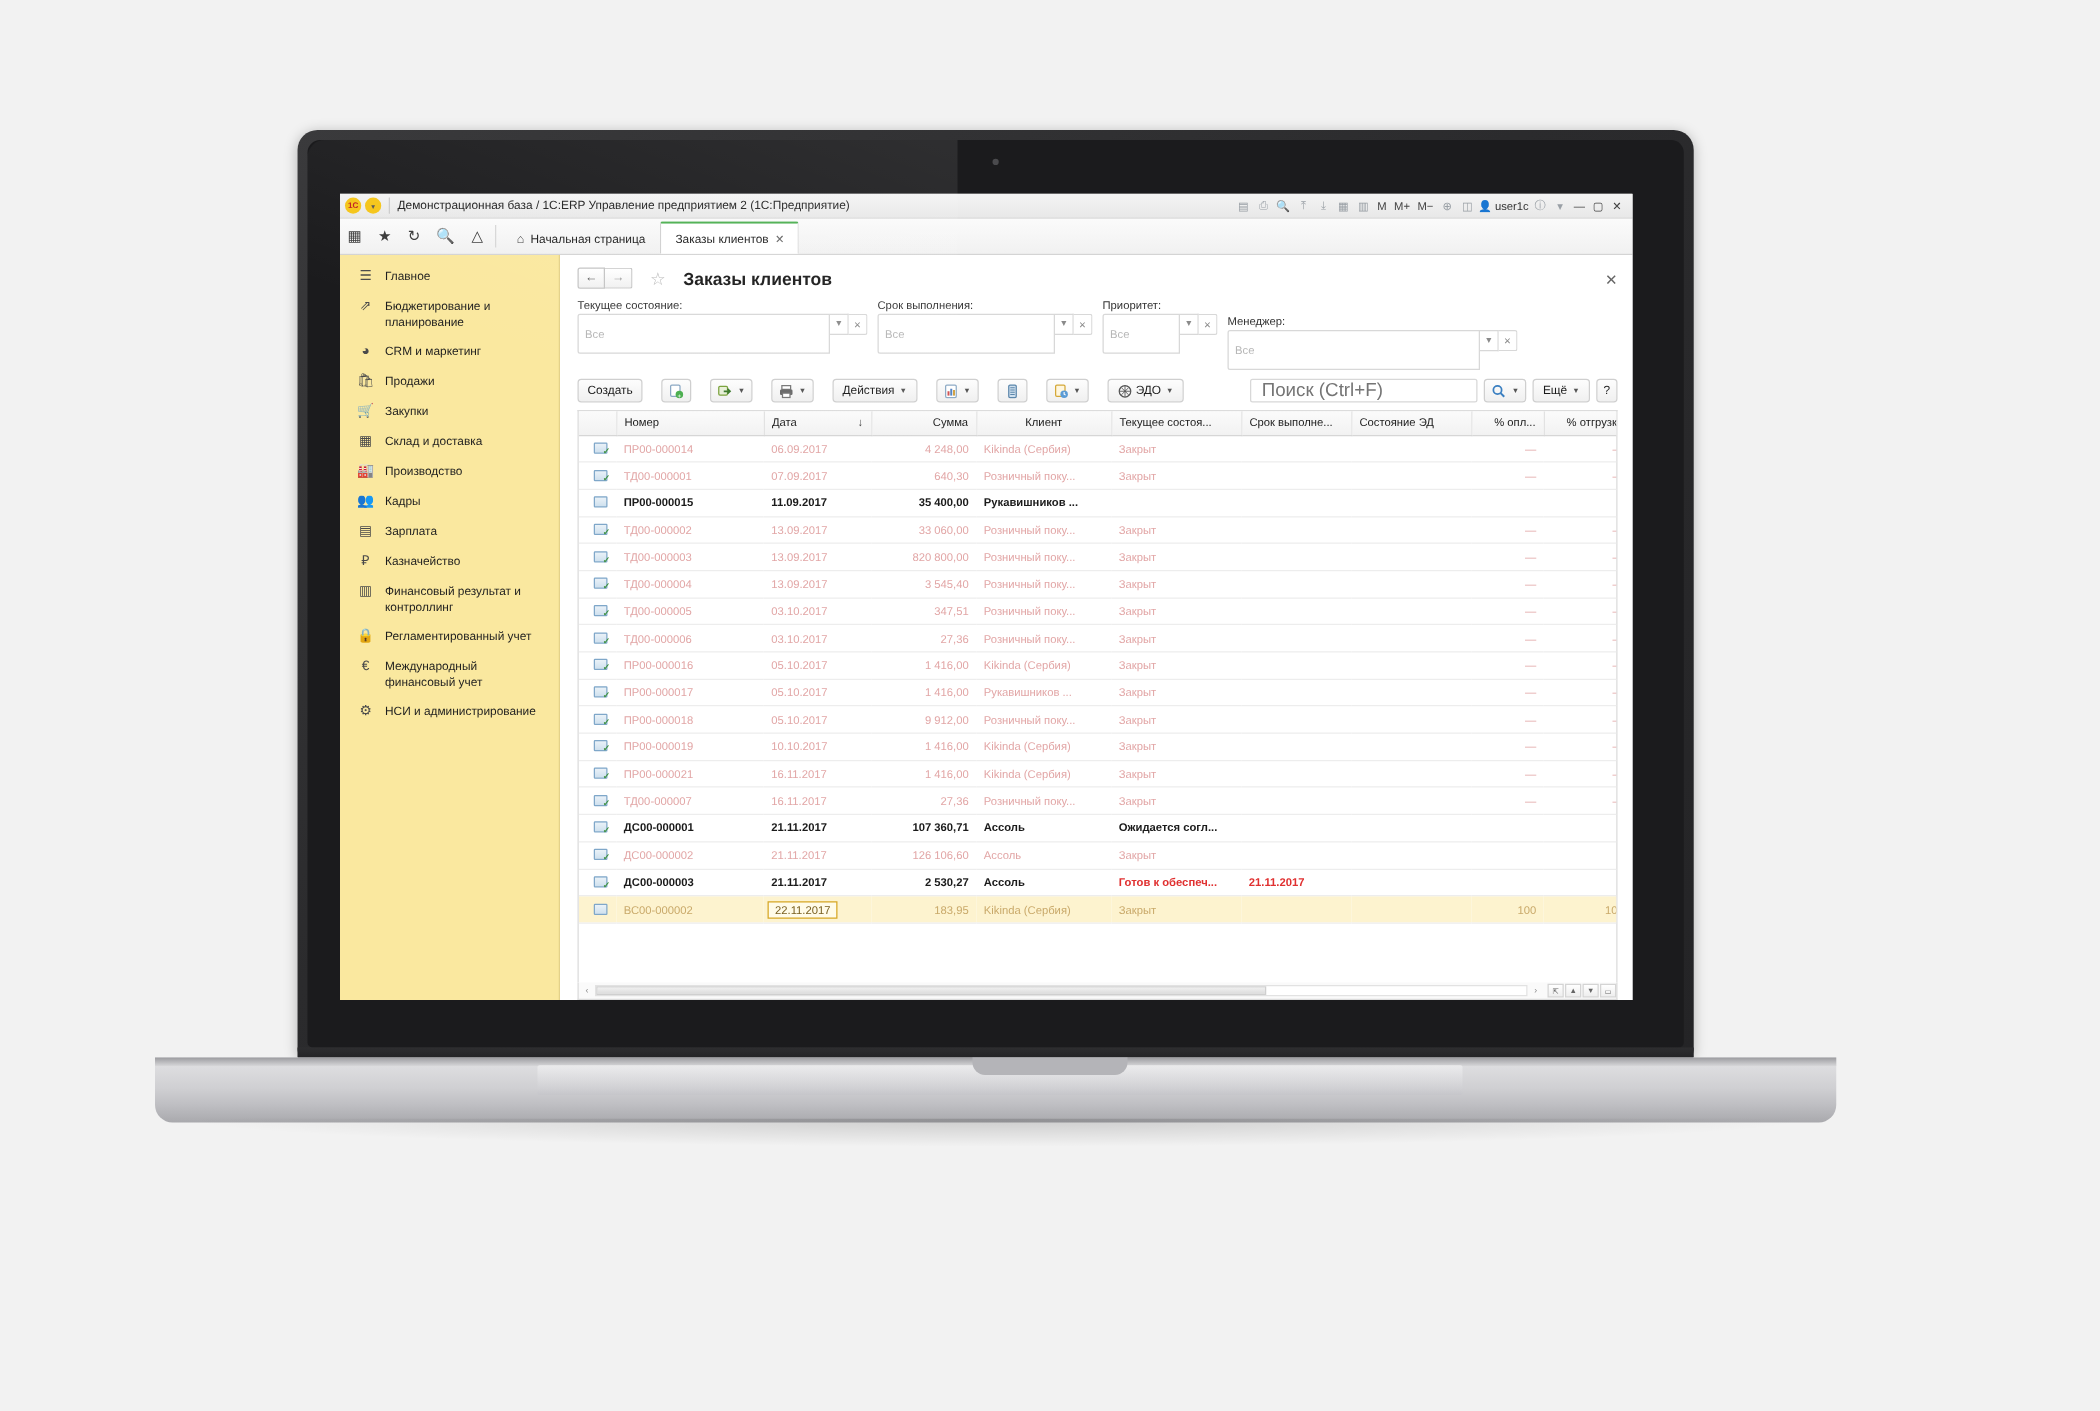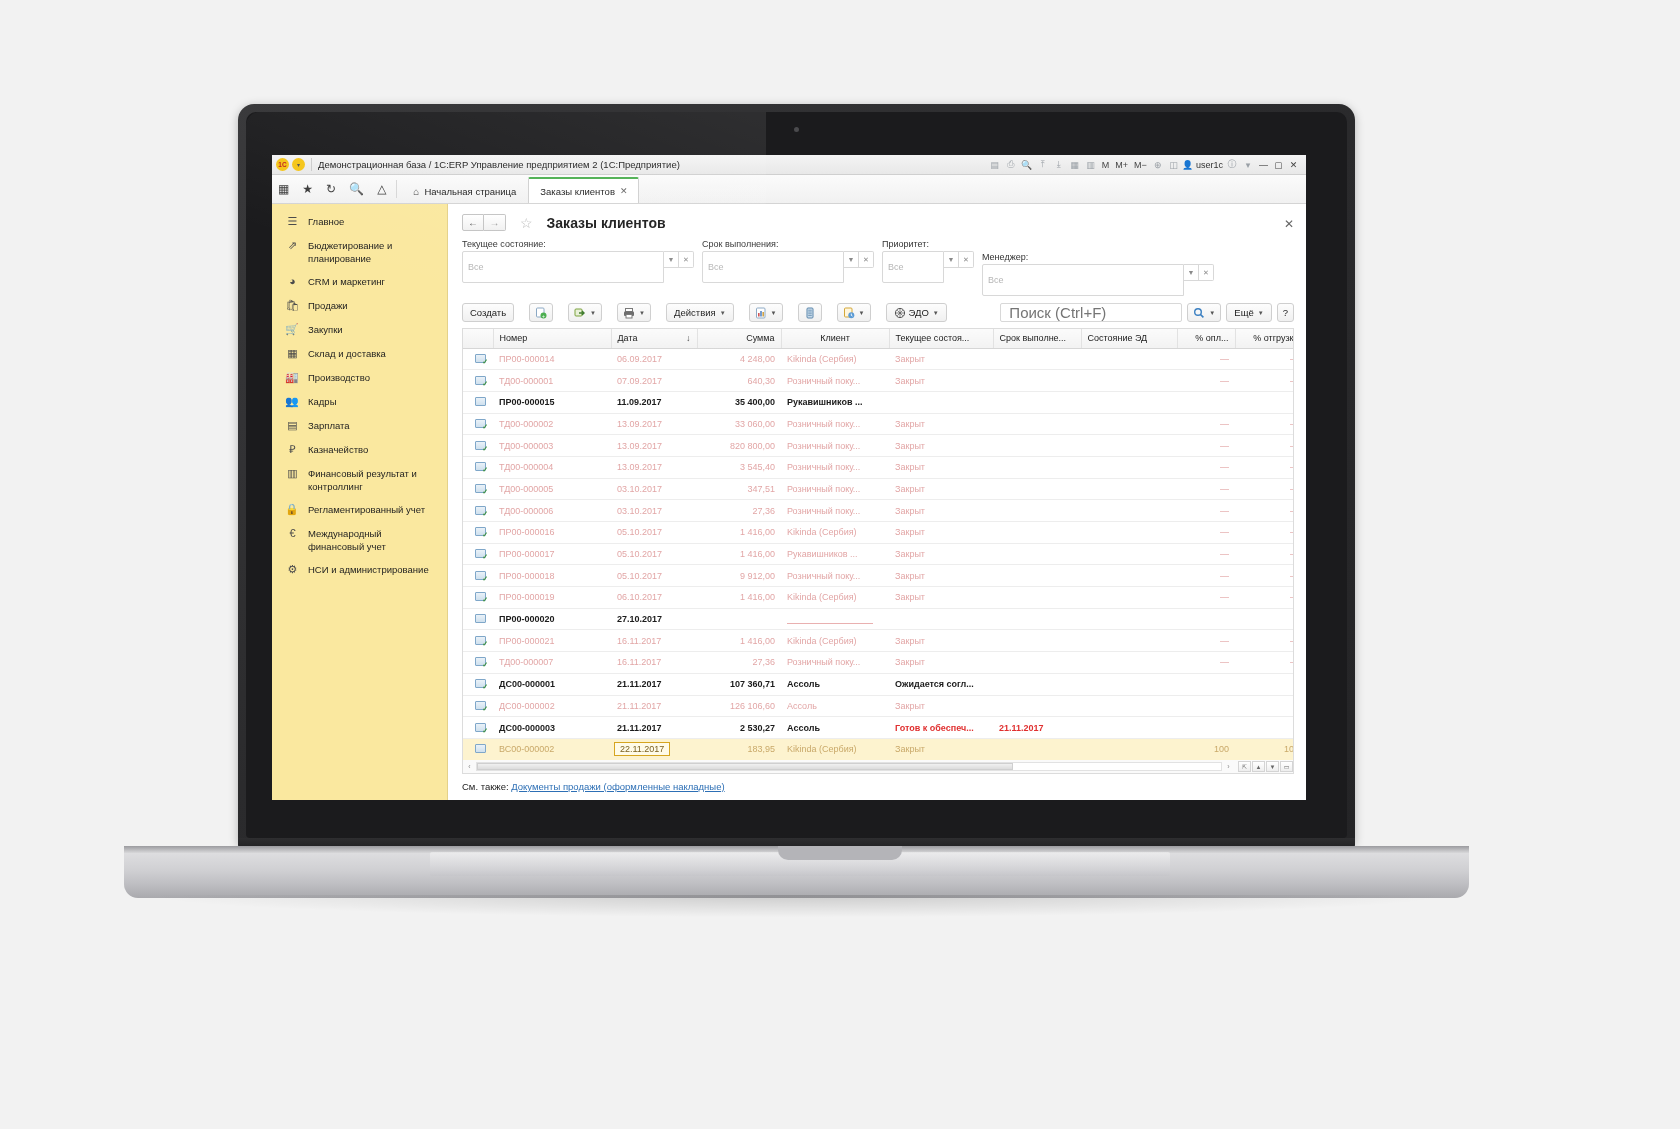--- a/index.html
+++ b/index.html
@@ -609,42 +609,28 @@
                     <td>Розничный поку...</td>
                     <td>Закрыт</td>
                     <td></td>
                     <td></td>
                     <td class="num dash">—</td>
                     <td class="num dash">—</td>
                   </tr>
                   <tr class="closed">
                     <td style="text-align: right; padding-right: 2px;"><span class="doc-ico"><i></i><b>✓</b></span></td>
                     <td>ПР00-000019</td>
-                    <td>06.10.2017</td>
+                    <td>10.10.2017</td>
                     <td class="num">1 416,00</td>
                     <td>Kikinda (Сербия)</td>
                     <td>Закрыт</td>
                     <td></td>
                     <td></td>
                     <td class="num dash">—</td>
                     <td class="num dash">—</td>
-                  </tr>
-                  <tr class="active">
-                    <td style="text-align: right; padding-right: 2px;"><span class="doc-ico"><i></i></span></td>
-                    <td>ПР00-000020</td>
-                    <td>27.10.2017</td>
-                    <td class="num"></td>
-                    <td>
-                      <span class="emptyline"></span>
-                    </td>
-                    <td></td>
-                    <td></td>
-                    <td></td>
-                    <td class="num"></td>
-                    <td class="num"></td>
                   </tr>
                   <tr class="closed">
                     <td style="text-align: right; padding-right: 2px;"><span class="doc-ico"><i></i><b>✓</b></span></td>
                     <td>ПР00-000021</td>
                     <td>16.11.2017</td>
                     <td class="num">1 416,00</td>
                     <td>Kikinda (Сербия)</td>
                     <td>Закрыт</td>
                     <td></td>
                     <td></td>
@@ -722,24 +708,20 @@
               </div>
             <div class="hs-arrow">›</div>
             <div class="hs-btns">
               <div class="hs-b">⇱</div>
               <div class="hs-b">▲</div>
               <div class="hs-b">▼</div>
               <div class="hs-b">▭</div>
             </div>
           </div>
 
-          <div class="seealso">
-            <span>См. также:</span>
-            <a href="#">Документы продажи (оформленные накладные)</a>
-          </div>
 
         </div>
       </div>
 
     </div>
   </div>
 
   <div class="glare"></div>
   <div class="hinge"></div>
   <div class="base"></div>

